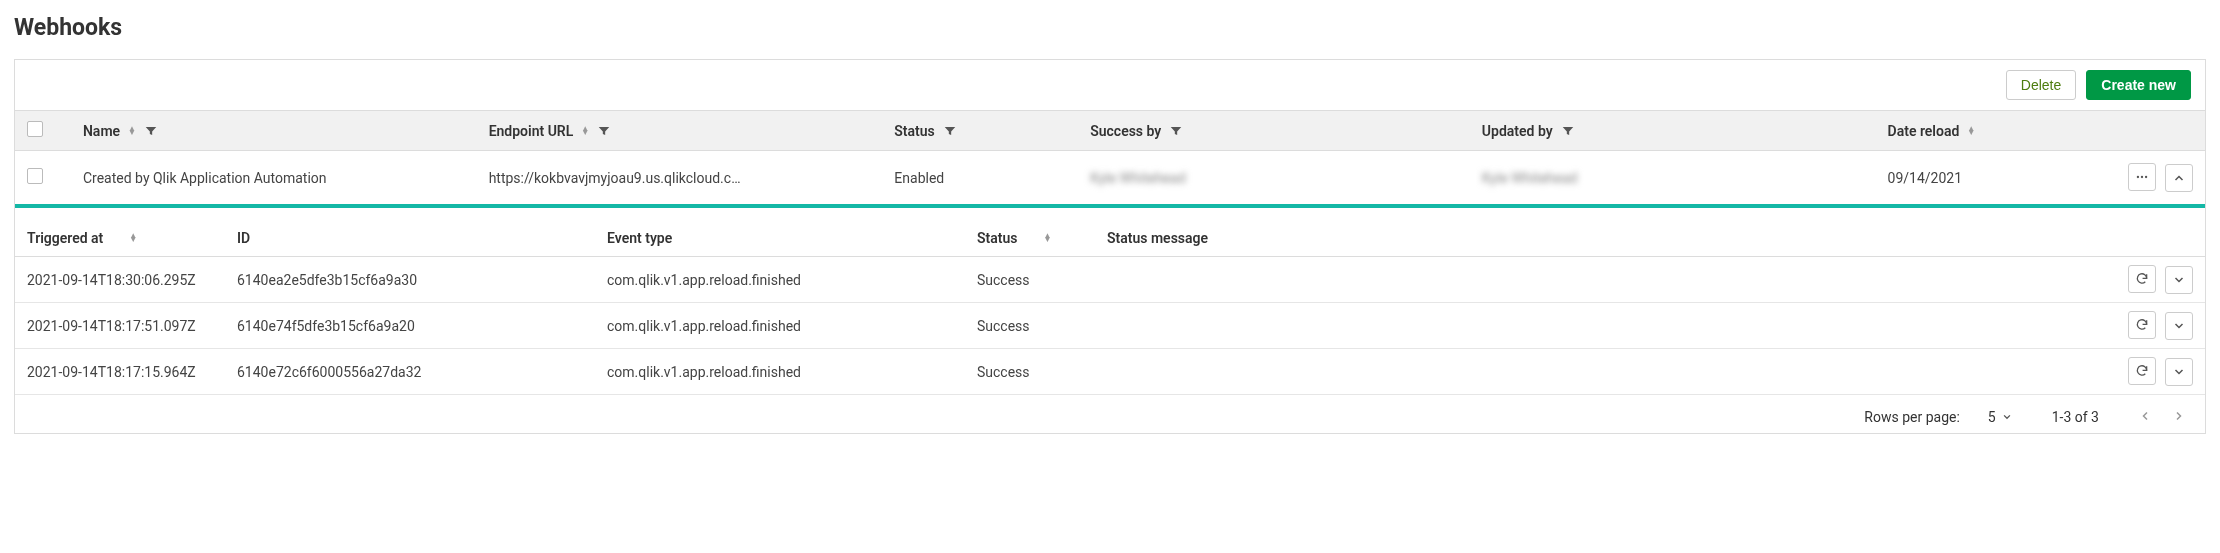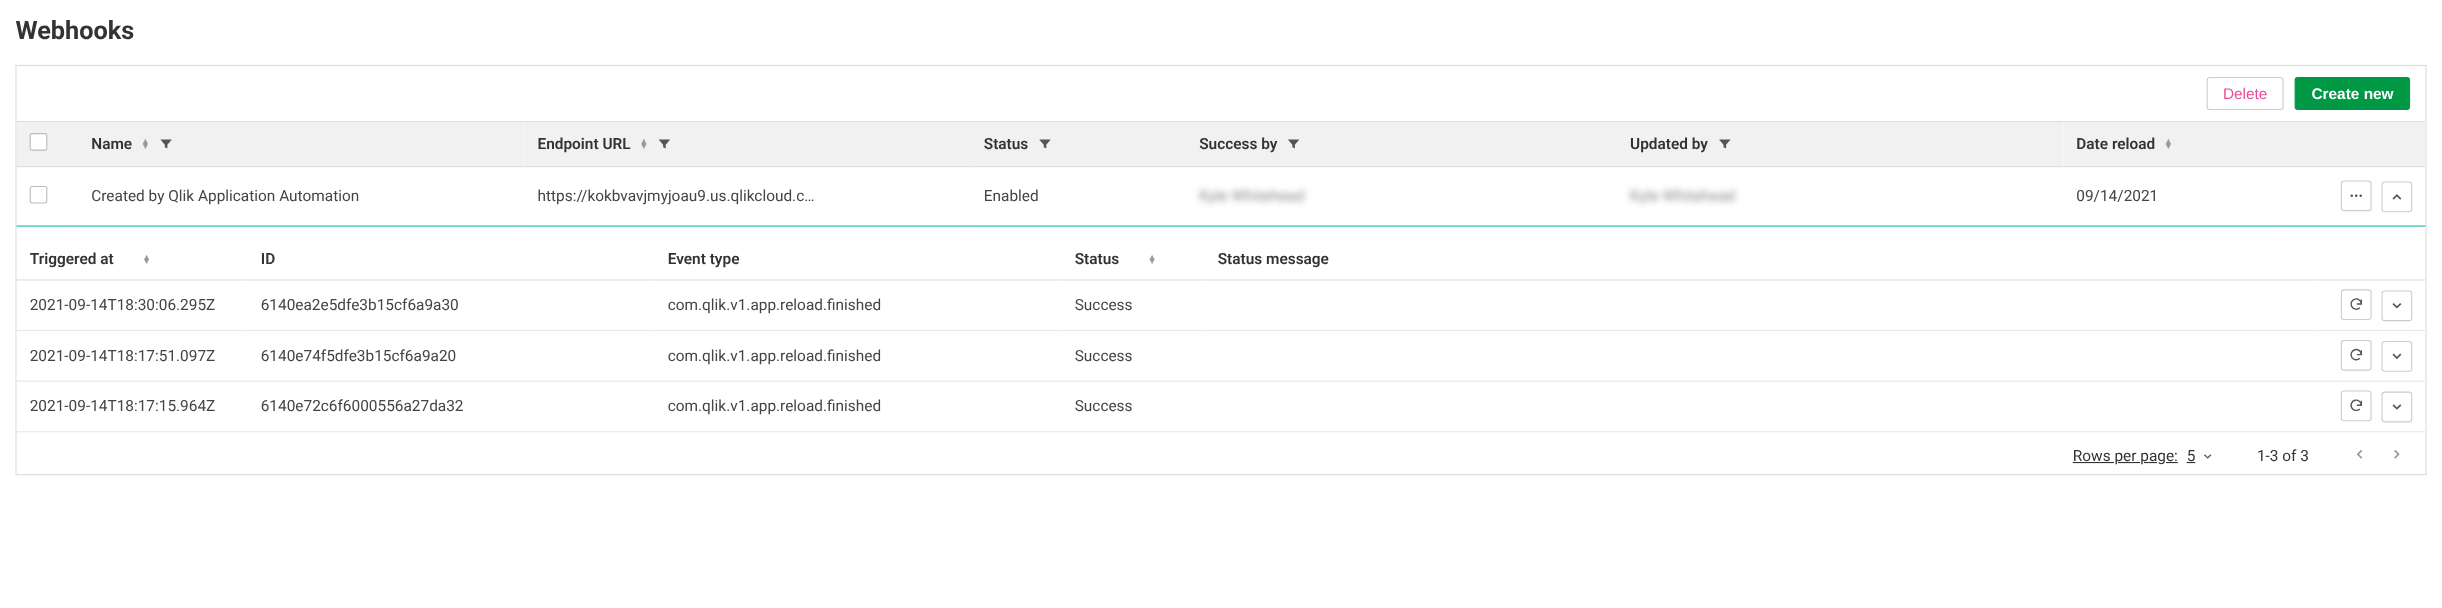--- a/index.html
+++ b/index.html
@@ -29,21 +29,21 @@
   }
   .btn {
     height: 30px;
     padding: 0 14px;
     border-radius: 3px;
     font-size: 14px;
     cursor: pointer;
     border: 1px solid #ccc;
     background: #fff;
   }
-  .btn-delete { color: #ec4899; }
+  .btn-delete { color: #4d7c0f; }
   .btn-create {
     background: #009845;
     color: #fff;
     border-color: #009845;
     font-weight: 600;
   }
   .tbl { width: 100%; border-collapse: collapse; }
   .tbl thead th {
     background: #f1f1f1;
     text-align: left;
@@ -51,21 +51,21 @@
     font-size: 14px;
     padding: 10px 12px;
     border-top: 1px solid #dcdcdc;
     border-bottom: 1px solid #dcdcdc;
     color: #333;
     position: relative;
   }
   .tbl thead th.th-check { width: 40px; }
   .tbl tbody td {
     padding: 12px 12px;
-    border-bottom: 1px solid #14b8a6;
+    border-bottom: 4px solid #14b8a6;
     color: #444;
     vertical-align: middle;
   }
   .tbl tbody td.check-cell { width: 40px; }
   .check {
     width: 16px; height: 16px;
     border: 1px solid #bbb; border-radius: 2px;
     display: inline-block; background: #fff;
   }
   .th-inner { display: flex; align-items: center; justify-content: flex-start; gap: 8px; }
@@ -105,21 +105,21 @@
 
   
   .pager {
     display: flex;
     align-items: center;
     justify-content: flex-end;
     gap: 40px;
     padding: 14px 20px 8px 20px;
     color: #333;
   }
-  .pager .rpp { display: flex; align-items: center; gap: 8px; text-decoration: underline; }
+  .pager .rpp { display: flex; align-items: center; gap: 28px; }
   .pager .select { display: inline-flex; align-items: center; gap: 6px; cursor: pointer; }
   .pager .nav { display: flex; align-items: center; gap: 22px; }
   .pager .nav .navbtn { color: #888; cursor: pointer; }
 </style>
 </head>
 <body>
 
 <div class="page">
   <div class="page-title">Webhooks</div>
 

